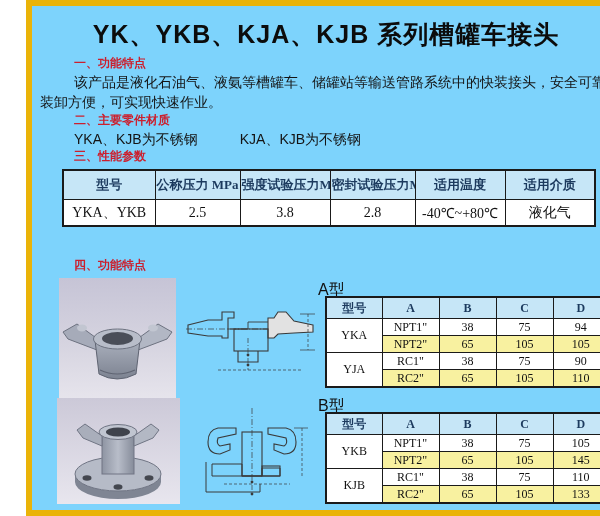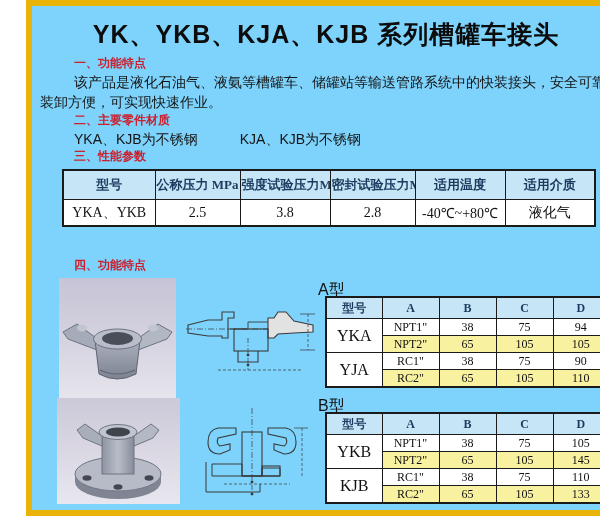--- a/index.html
+++ b/index.html
@@ -21,21 +21,21 @@
   .perf th,.perf td{border:1.5px solid #1a1a1a;padding:0 1px;overflow:hidden;white-space:nowrap;}
   .perf th{background:#c6e6f7;color:#1c3a5e;height:28px;font-size:13px;font-weight:bold;}
   .perf td{height:25px;font-size:14px;color:#111;}
   tr.yellow td{background:#f8f1a0;}
 
   .dim{position:absolute;left:293px;width:283px;table-layout:fixed;
        font-family:"Liberation Serif",serif;text-align:center;border:2px solid #1a1a1a;}
   .dim th,.dim td{border:1.2px solid #1a1a1a;padding:0;overflow:hidden;white-space:nowrap;}
   .dim th{background:#c6e6f7;color:#1c3a5e;height:20px;font-size:12px;font-weight:bold;}
   .dim td{height:16px;font-size:12px;color:#111;}
-  .dim td.model{font-size:16px;}
+  .dim td.model{font-size:12px;}
   .dim td.yellow{background:#f8f1a0;}
   .tblA{top:290px;} .tblB{top:406px;}
   .dim-label{position:absolute;left:286px;font-family:Liberation Sans, sans-serif;
              font-size:16px;color:#111;}
   .lblA{top:274px;} .lblB{top:390px;}
 
   .fig{position:absolute;}
   .photo1{left:27px;top:272px;} .photo2{left:25px;top:392px;}
   .draw1{left:150px;top:286px;} .draw2{left:162px;top:398px;}
 </style>

